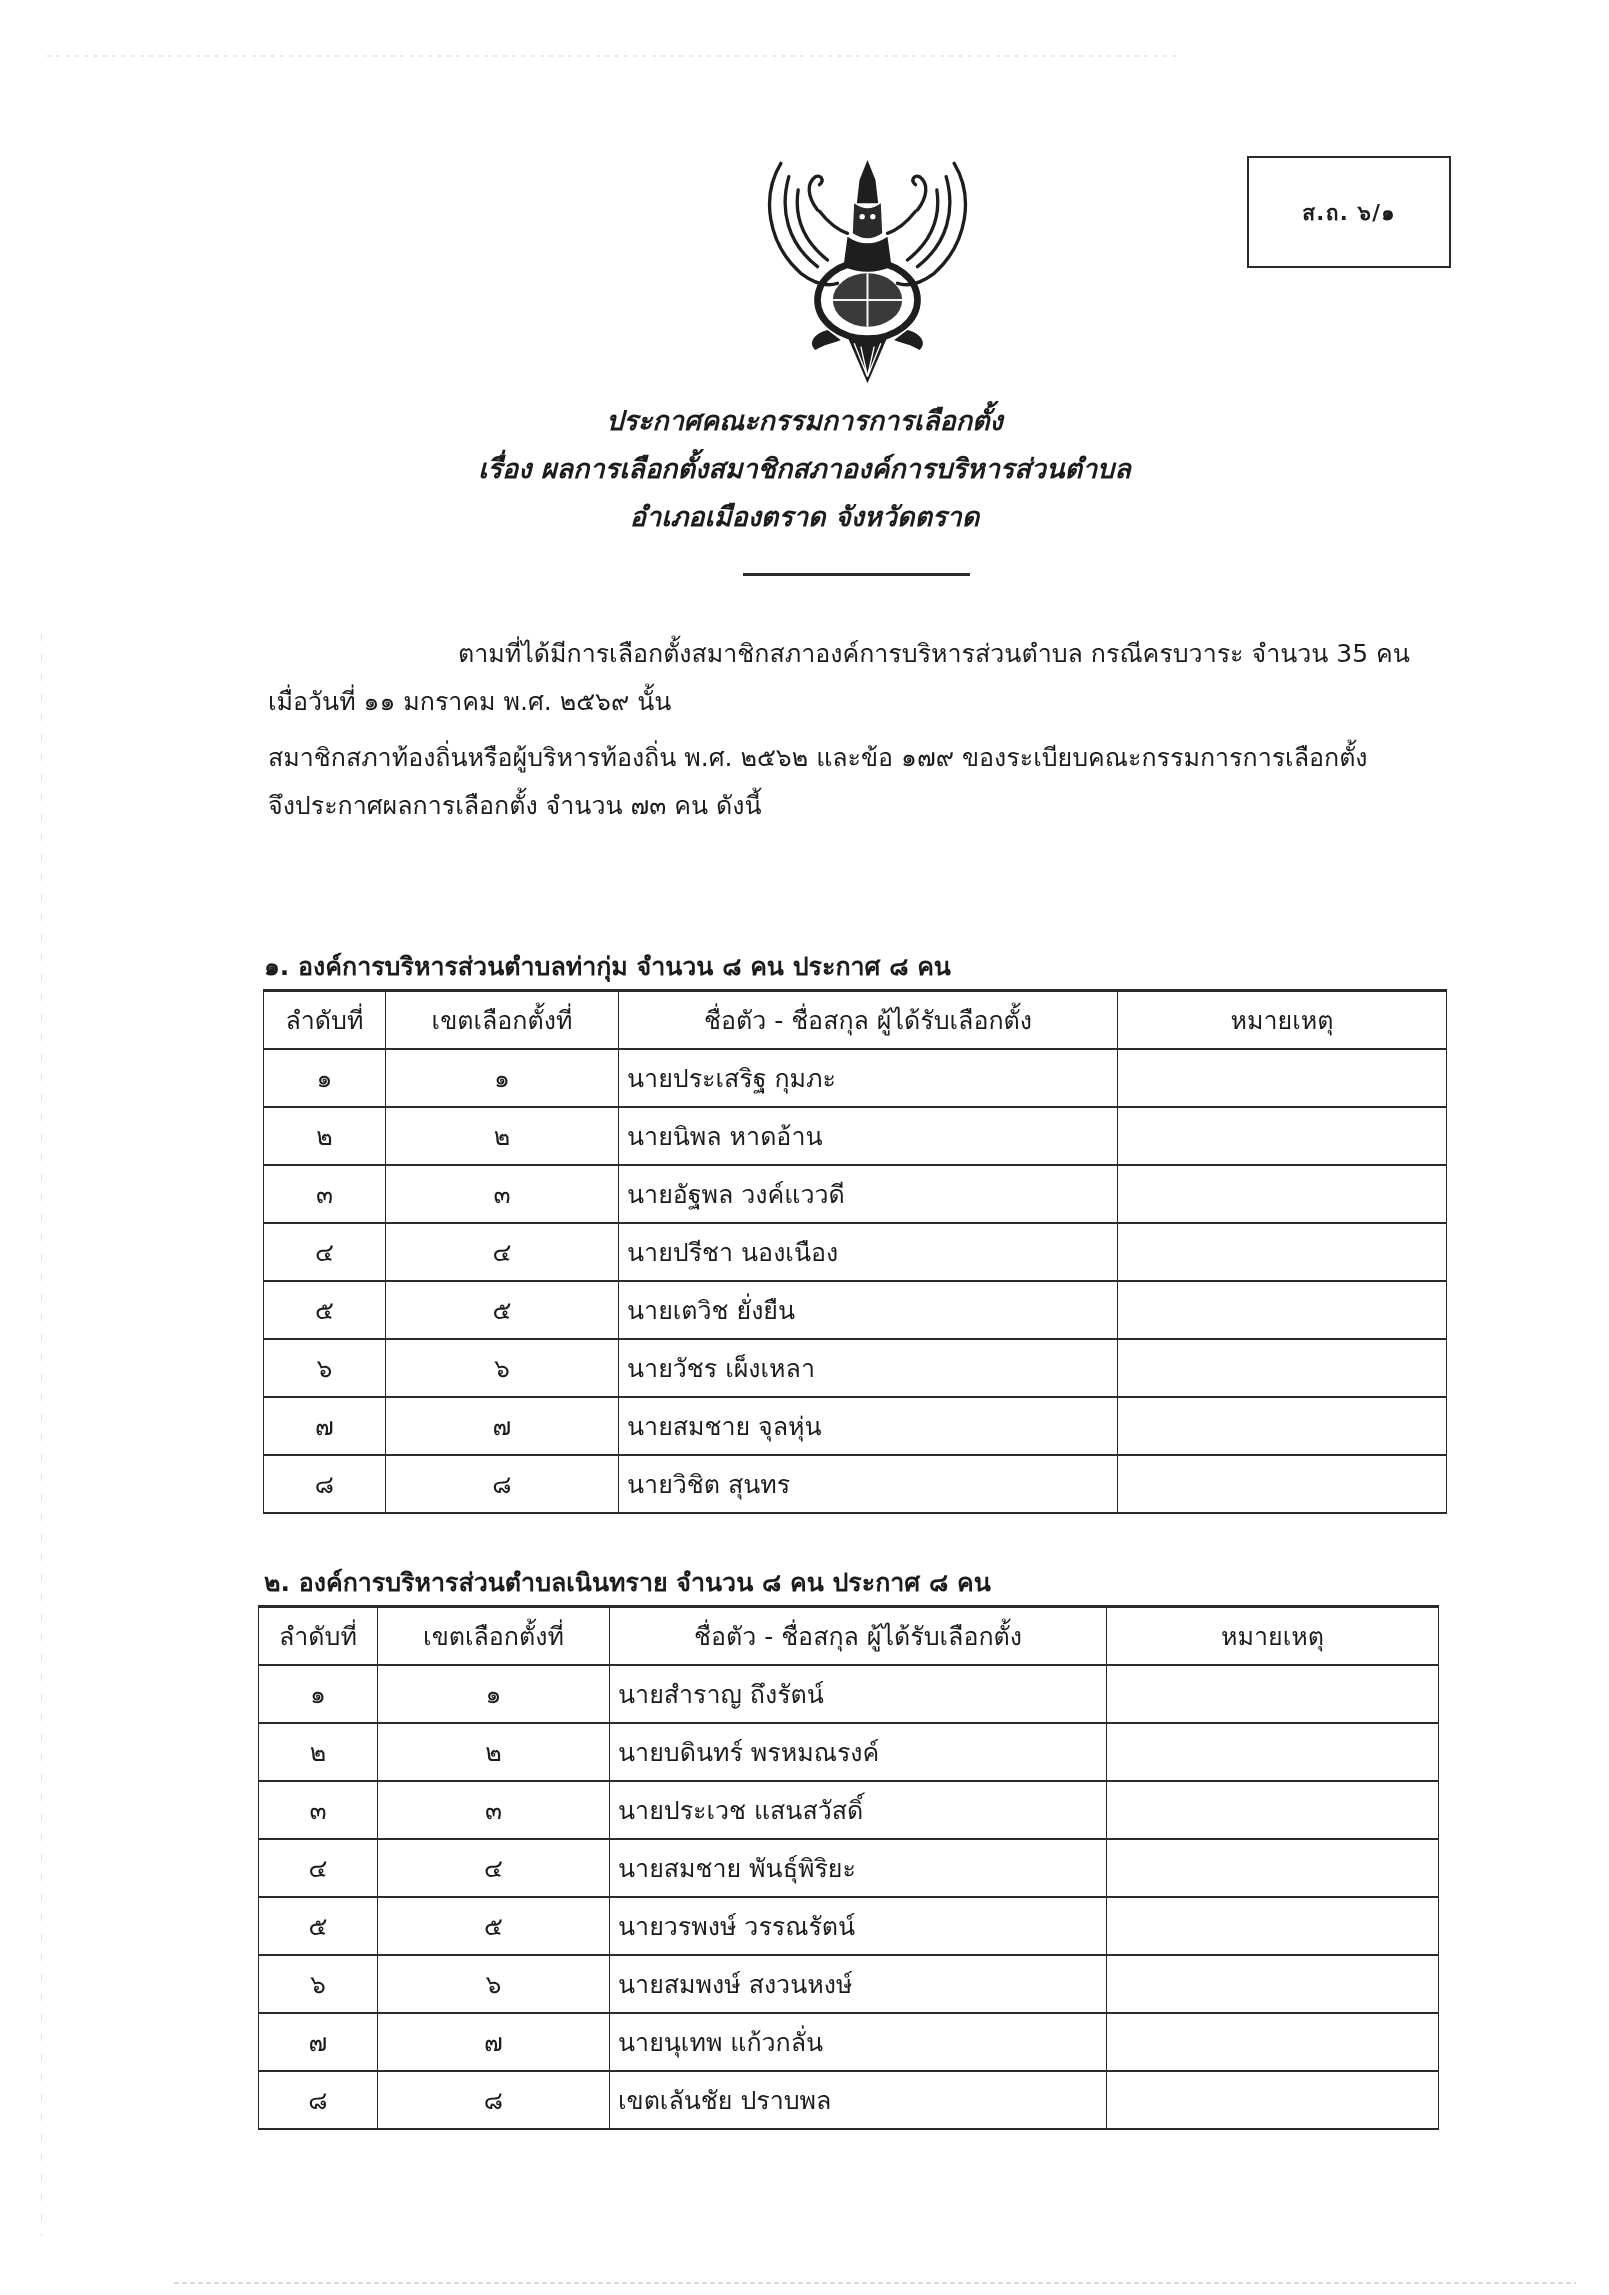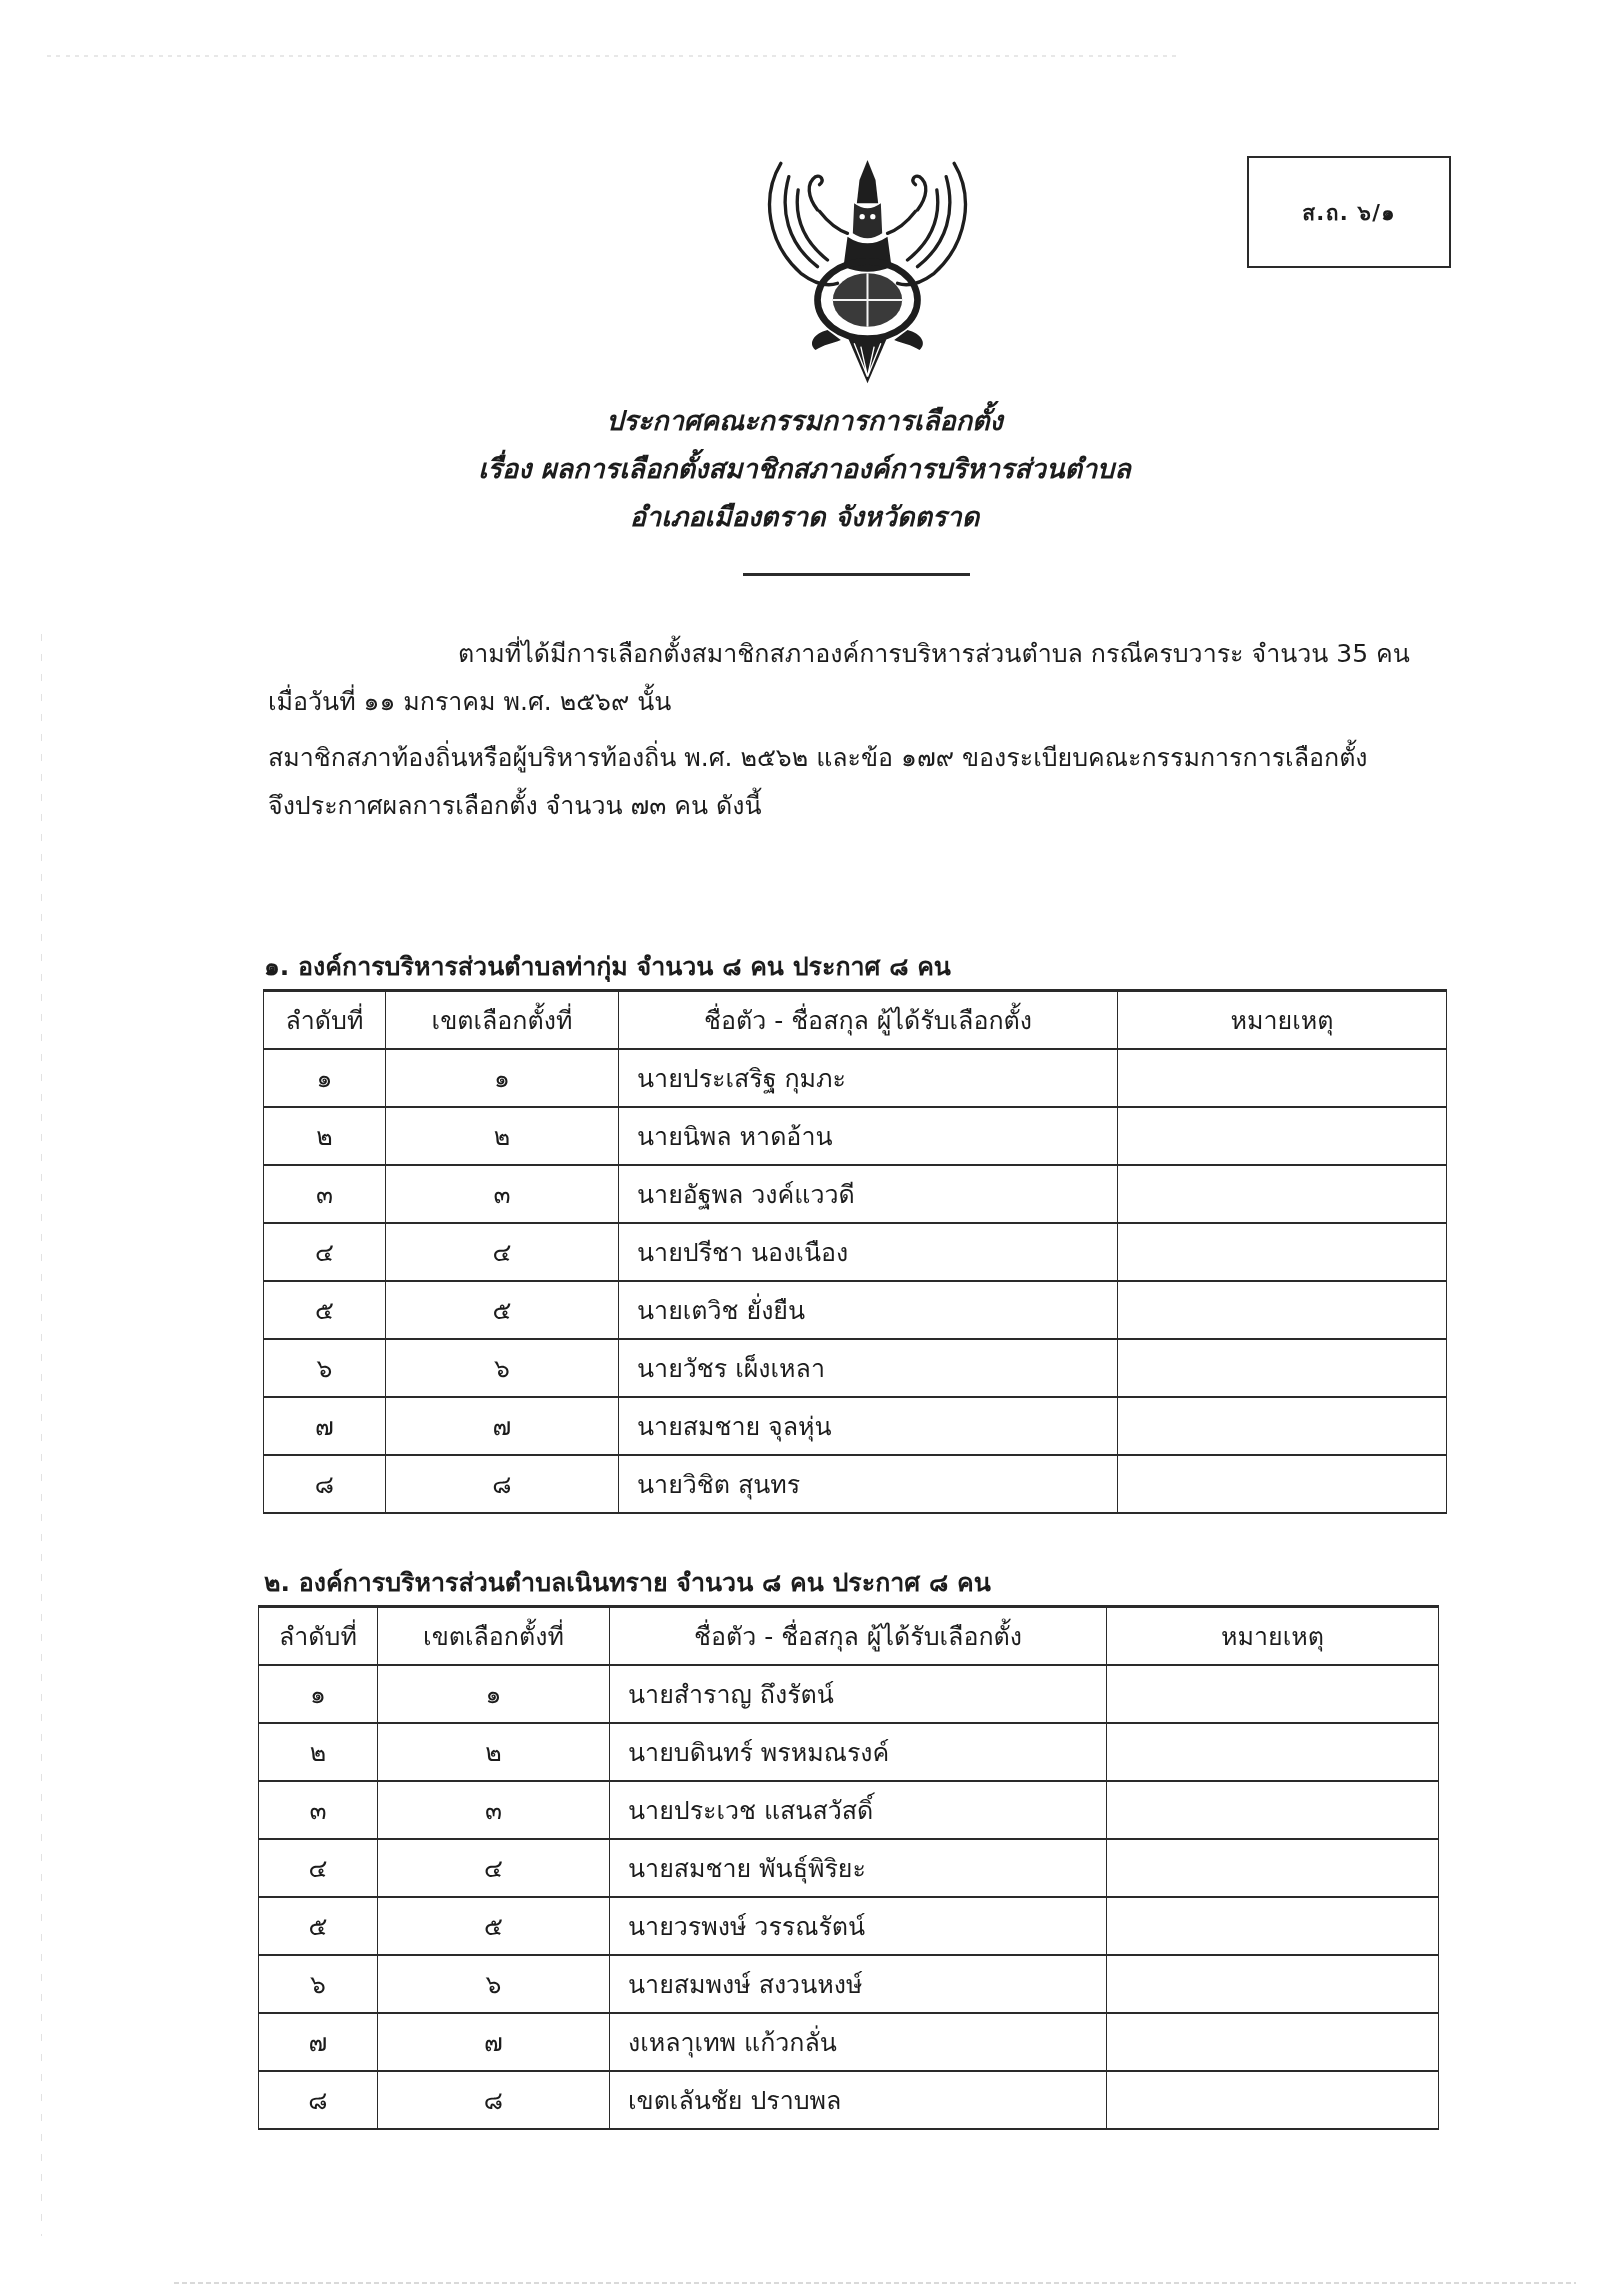--- a/index.html
+++ b/index.html
@@ -41,21 +41,21 @@
     position:absolute; border-collapse:collapse; table-layout:fixed;
     font-size:25px;
   }
   table.results th, table.results td {
     border-left:1.3px solid #2a2a2a; border-right:1.3px solid #2a2a2a;
     border-top:2.7px solid #2a2a2a; border-bottom:2.7px solid #2a2a2a;
     height:56px; padding:0; vertical-align:middle; font-weight:normal;
   }
   table.results th { text-align:center; }
   table.results td.num { text-align:center; }
-  table.results td.name { padding-left:18px; white-space:nowrap; }
+  table.results td.name { padding-left:8px; white-space:nowrap; }
   table.results tr:first-child th { border-top-width:3.3px; }
 </style>
 </head>
 <body>
 
 <div class="scanline"></div>
 <div class="left-edge"></div>
 <div class="scanline-bottom"></div>
 
 <div class="emblem">
@@ -229,21 +229,21 @@
       </tr>
   <tr>
         <td class="num">๖</td>
         <td class="num">๖</td>
         <td class="name">นายสมพงษ์  สงวนหงษ์</td>
         <td></td>
       </tr>
   <tr>
         <td class="num">๗</td>
         <td class="num">๗</td>
-        <td class="name">งเหลาุเทพ  แก้วกลั่น</td>
+        <td class="name">นายนุเทพ  แก้วกลั่น</td>
         <td></td>
       </tr>
   <tr>
         <td class="num">๘</td>
         <td class="num">๘</td>
         <td class="name">เขตเลันชัย  ปราบพล</td>
         <td></td>
       </tr>
 </tbody>
   </table>

